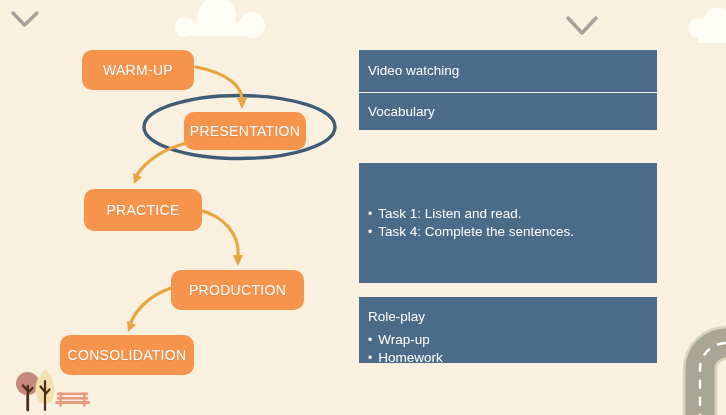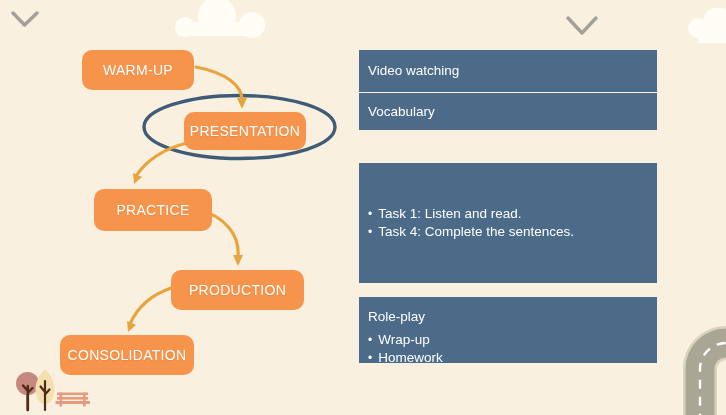--- a/index.html
+++ b/index.html
@@ -21,21 +21,21 @@
     border-radius:10px;
     color:#ffffff;
     font-weight:normal;
     font-size:14px;
     letter-spacing:.3px;
     display:flex;align-items:center;justify-content:center;
     text-shadow:0 1px 1px rgba(0,0,0,0.08);
   }
   .stage.s-warmup{left:82px;top:50px;width:112px;height:40px;}
   .stage.s-presentation{left:184px;top:112px;width:122px;height:38px;}
-  .stage.s-practice{left:94px;top:189px;width:118px;height:42px;}
+  .stage.s-practice{left:84px;top:189px;width:118px;height:42px;}
   .stage.s-production{left:171px;top:270px;width:133px;height:40px;}
   .stage.s-consolidation{left:60px;top:335px;width:134px;height:40px;}
 
   
   .detail{
     position:absolute;
     left:359px;width:298px;
     background:#4b6b89;
     color:#ffffff;
     font-size:13.5px;

